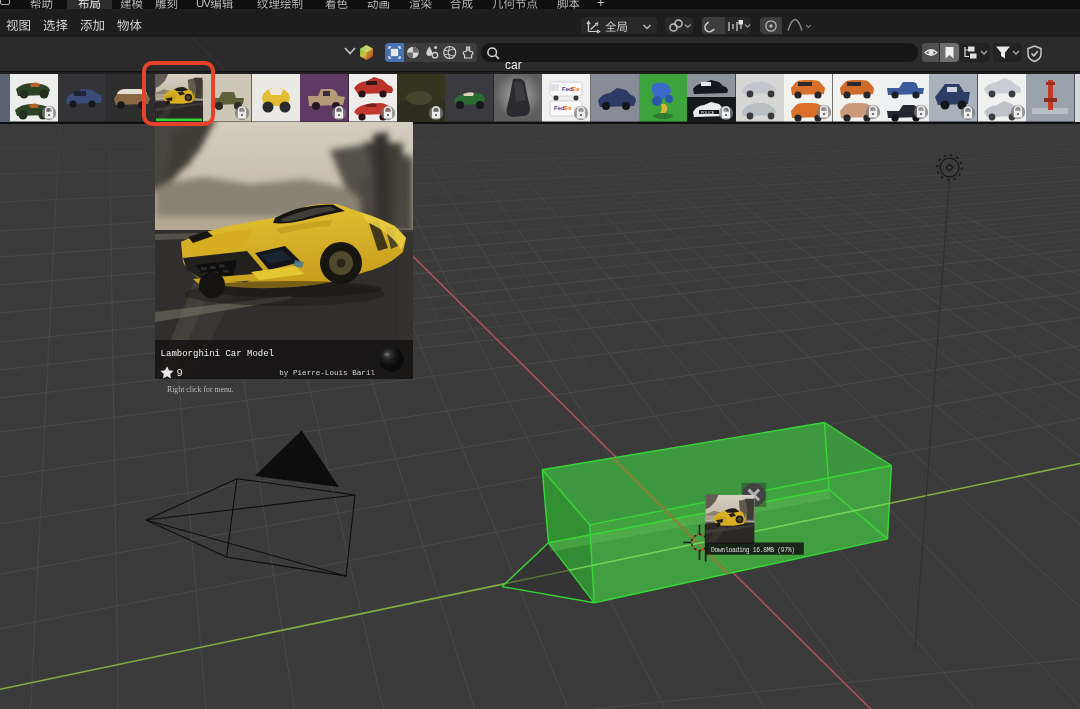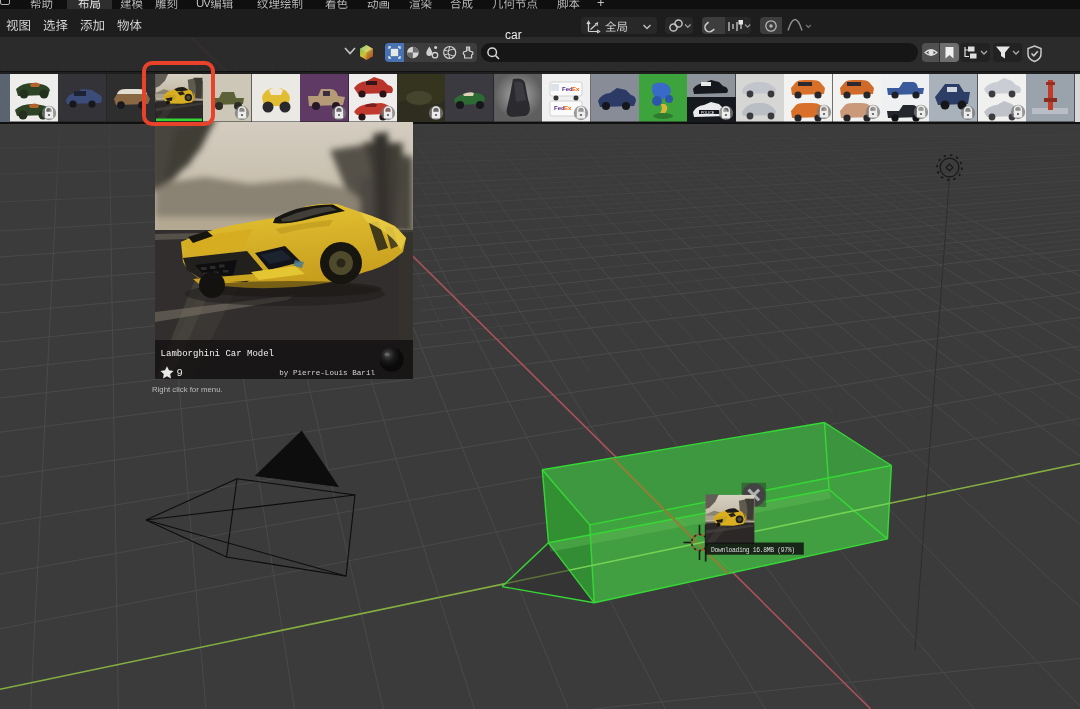--- a/index.html
+++ b/index.html
@@ -464,21 +464,21 @@
 <g transform="translate(73.6,0)" stroke="#d0d0d0" stroke-width="1.2" fill="none">
         <path d="M6,15 v-3 q-2,-1 -1,-3 l3,-1 v-4 h3 v4 l3,1 q1,2 -1,3 v3 Z"></path>
         <line x1="9.5" y1="4" x2="9.5" y2="8"></line>
       </g>
 </svg>
 <div class="abs" style="left:480.7px;top:43px;width:437px;height:19px;background:#161616;border-radius:9px"></div>
 <svg class="abs" style="left:486px;top:46px" width="14" height="14" viewBox="0 0 14 14">
 <circle cx="6.2" cy="6.2" r="4.3" fill="none" stroke="#d8d8d8" stroke-width="1.5"></circle>
       <line x1="9.6" y1="9.6" x2="13" y2="13" stroke="#d8d8d8" stroke-width="1.5"></line>
     </svg>
-<div class="abs" style="left:505px;top:28px;color:#ebebeb;font-size:12px">car</div>
+<div class="abs" style="left:505px;top:58px;color:#ebebeb;font-size:12px">car</div>
 <div class="abs" style="left:921.5px;top:43px;width:17.5px;height:19px;background:#505050;border-radius:4px 0 0 4px"></div>
 <div class="abs" style="left:939.5px;top:43px;width:19.5px;height:19px;background:#6e6e6e;border-radius:0 4px 4px 0"></div>
 <svg class="abs" style="left:921.5px;top:43px" width="38" height="19" viewBox="0 0 38 19">
 <g stroke="#e4e4e4" stroke-width="1.2" fill="none">
 <path d="M3,9.5 q6,-5.5 12,0 q-6,5.5 -12,0 Z"></path>
         <circle cx="9" cy="9.5" r="2" fill="#e4e4e4"></circle>
 </g>
 <path d="M23.5,4 h8 v11.5 l-4,-3.4 l-4,3.4 Z" fill="#f0f0f0"></path>
     </svg>
 <div class="abs" style="left:960px;top:43px;width:30px;height:19px;background:#222222;border-radius:4px"></div>
@@ -817,14 +817,14 @@
 <ellipse cx="135" cy="167" rx="92" ry="8" fill="#17150f" opacity="0.45"></ellipse>
 </g>
       <rect y="218" width="258" height="39" fill="#131010" fill-opacity="0.8"></rect>
       <text x="5.6" y="233.5" font-family="Liberation Mono, monospace" font-size="9px" fill="#f1f1f1">Lamborghini Car Model</text>
       <path d="M12,244.2 l2,4.1 4.5,0.6 -3.3,3.1 0.8,4.4 -4,-2.1 -4,2.1 0.8,-4.4 -3.3,-3.1 4.5,-0.6 Z" fill="#e9e9e9"></path>
       <text x="21.5" y="254" font-family="Liberation Mono, monospace" font-size="10.5px" fill="#e9e9e9">9</text>
       <text x="220" y="253" text-anchor="end" font-family="Liberation Mono, monospace" font-size="7.6px" fill="#d4d4d4">by Pierre-Louis Baril</text>
       <circle cx="236.5" cy="237.5" r="12.2" fill="url(#ballg)"></circle>
       <ellipse cx="232" cy="232.5" rx="2.6" ry="2" fill="#6a6a6a" opacity="0.8"></ellipse>
     </svg>
-<div class="abs" style="left:152px;top:384.5px;font-family:Liberation Sans, sans-serif;font-size:7.8px;color:#bcbcbc">Right click for menu.</div>
+<div class="abs" style="left:167px;top:384.5px;font-family:Liberation Serif, serif;font-size:7.8px;color:#bcbcbc">Right click for menu.</div>
 <div class="abs" style="left:142px;top:61px;width:73px;height:65px;border:4px solid #e8432a;border-radius:10px"></div>
 </div>
 </body></html>

